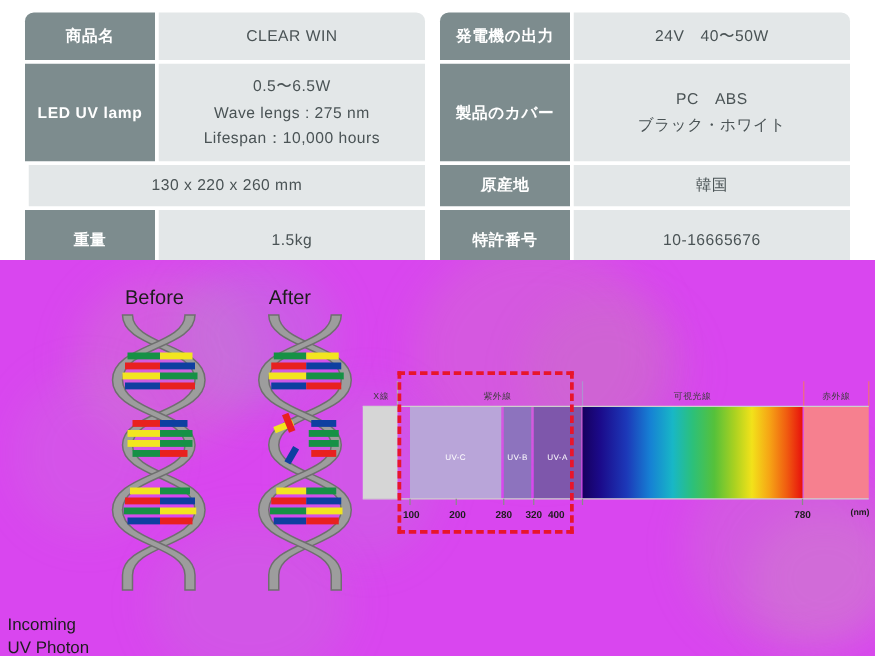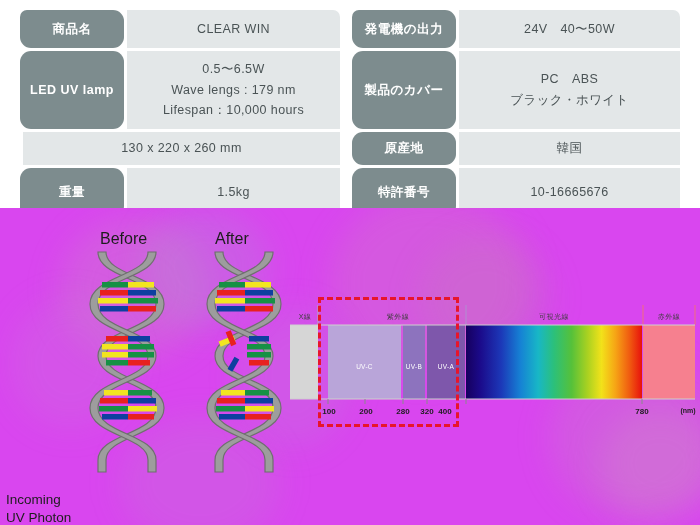--- a/index.html
+++ b/index.html
@@ -25,21 +25,20 @@
 
   .lbl {
     background: #7d8c8e;
     color: #ffffff;
     font-weight: bold;
     display: flex; align-items: center; justify-content: center;
     text-align: center;
     font-size: 12.5px;
     letter-spacing: 0.5px;
     flex: 0 0 104px;
-    border-radius: 11px;
   }
   .tbl-right .lbl { flex: 0 0 104px; }
 
   .val {
     background: #e3e7e8;
     color: #4a5355;
     display: flex; flex-direction: column;
     align-items: center; justify-content: center;
     text-align: center;
     font-size: 12.5px;
@@ -118,21 +117,21 @@
       <div class="lbl">商品名</div>
       <div class="val">
         <span class="line">CLEAR WIN</span>
       </div>
     </div>
 
     <div class="row r-h2">
       <div class="lbl">LED UV lamp</div>
       <div class="val">
         <span class="line">0.5〜6.5W</span>
-        <span class="line">Wave lengs : 179 nm</span>
+        <span class="line">Wave lengs : 275 nm</span>
         <span class="line">Lifespan：10,000 hours</span>
       </div>
     </div>
 
     <div class="row r-h3">
       <div class="val">
         <span class="line">130 x 220 x 260 mm</span>
       </div>
     </div>
 

